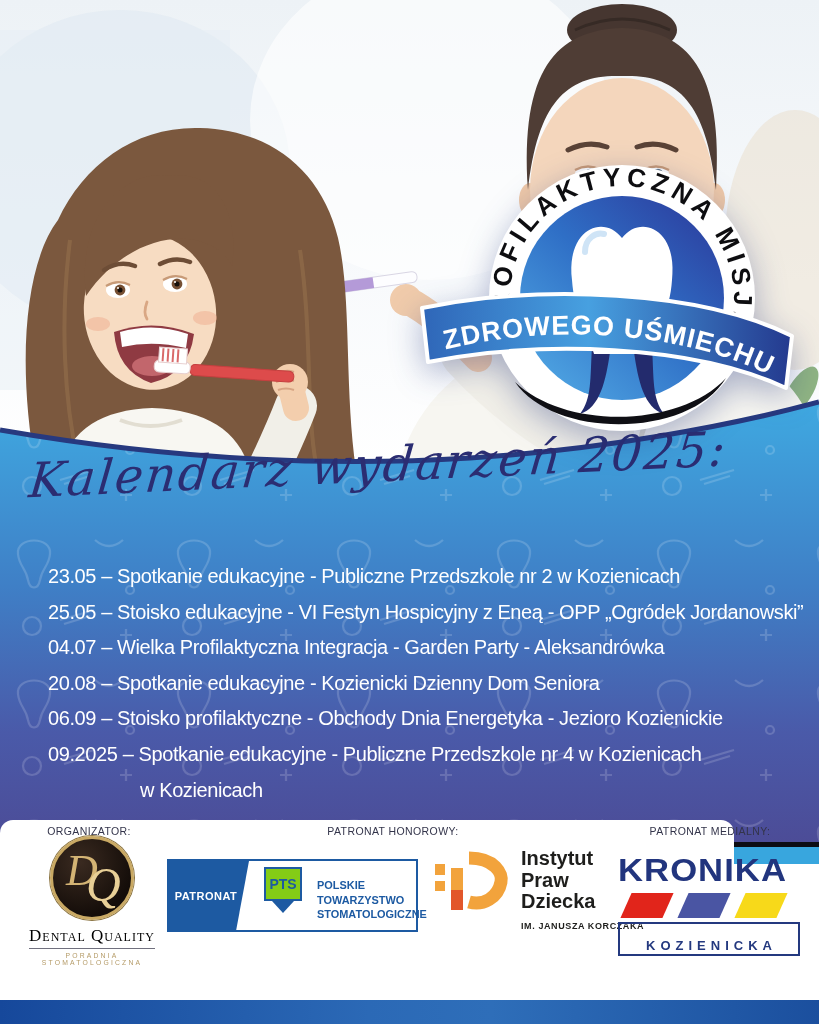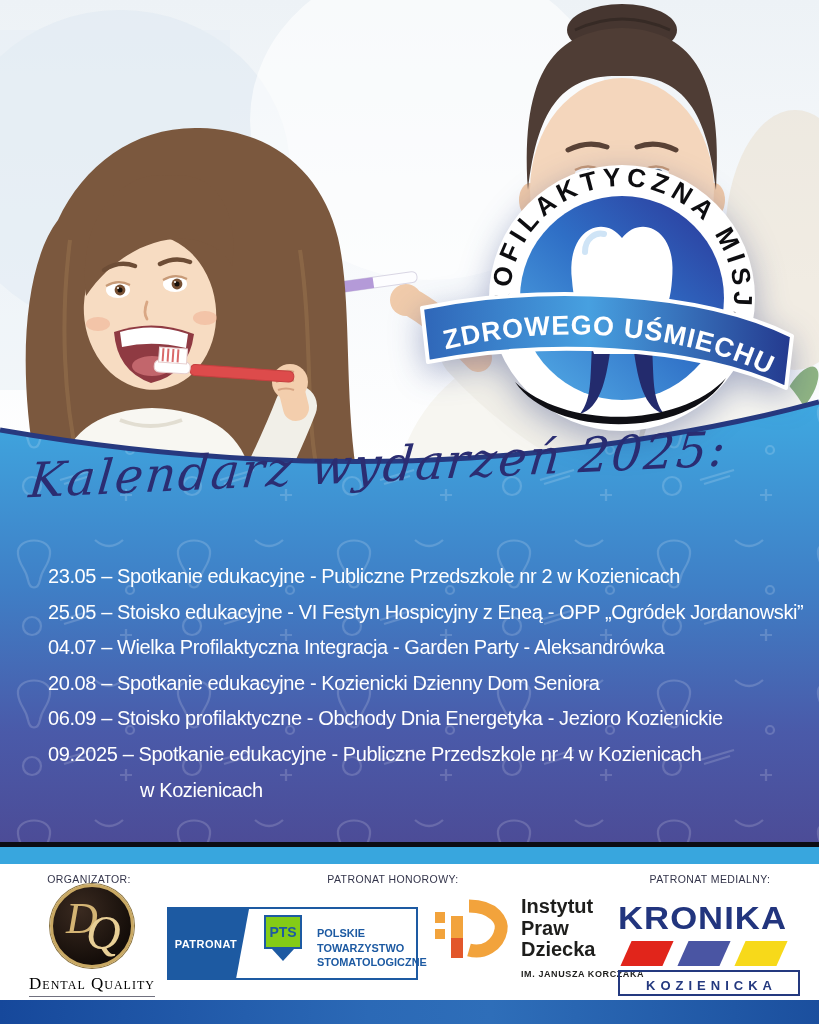--- a/index.html
+++ b/index.html
@@ -30,21 +30,21 @@
   .arcText { font-family:"Liberation Sans",sans-serif; font-weight:bold; font-size:26px; letter-spacing:5px; fill:#0d0d10; text-anchor:middle; }
   .ribText { font-family:"Liberation Sans",sans-serif; font-weight:bold; font-size:27px; letter-spacing:1px; fill:#ffffff; text-anchor:middle; }
 
   
   .black-line { position:absolute; left:0; top:842px; width:819px; height:5px; background:#0c0c13; }
   .blue-line  { position:absolute; left:0; top:847px; width:819px; height:17px; background:#38a6de; }
   .bottom-bar { position:absolute; left:0; top:1000px; width:819px; height:24px;
                 background:linear-gradient(90deg,#16489b 0%,#2b69b6 45%,#2e6eb9 60%,#1b4f9e 100%); }
 
   
-  .footer { position:absolute; left:0; top:868px; width:734px; height:136px; background:#ffffff;border-radius:13px; }
+  .footer { position:absolute; left:0; top:820px; width:734px; height:136px; background:#ffffff;border-radius:13px; }
   .f-label { position:absolute; top:5px; font-size:10.5px; color:#33344a; letter-spacing:0.4px; text-align:center; }
 
   .dq { position:absolute; left:24px; top:16px; width:136px; text-align:center; }
   .dq-circle {
     position:relative; width:78px; height:78px; margin:0 auto; border-radius:50%;
     border:3px solid #c9a964;
     background:radial-gradient(circle at 35% 30%, #3a2a20, #140d09 72%);
     box-shadow:0 0 0 1px #8a7340;
   }
   .dq-d, .dq-q { position:absolute; font-family:"Liberation Serif",serif; font-style:italic; }
@@ -80,21 +80,21 @@
 
   .kronika { position:absolute; left:618px; top:32px; width:182px; }
   .kr-title { font-size:34px; font-weight:bold; color:#22357e; letter-spacing:1px;
               transform:scale(1.02,0.92); transform-origin:left top; white-space:nowrap; }
   .kr-stripes { margin-top:2px; height:25px; display:flex; gap:15px; padding-left:8px; }
   .kr-stripes i { display:block; width:42px; height:25px; transform:skewX(-24deg); }
   .kr-stripes .s1 { background:#e1251b; }
   .kr-stripes .s2 { background:#4a55a3; }
   .kr-stripes .s3 { background:#f7d91a; }
   .kr-sub { margin-top:4px; border:2px solid #24397f; color:#24397f; font-size:13px; font-weight:bold;
-            letter-spacing:5px; text-align:center; padding:6px 0 1px 5px; }
+            letter-spacing:5px; text-align:center; padding:14px 0 1px 5px; }
 </style>
 </head>
 <body>
 
 <div class="poster">
 
   <svg class="abs" style="left:0;top:0" width="819" height="470" viewBox="0 0 819 470">
     <defs>
       <linearGradient id="bgG" x1="0" y1="0" x2="0" y2="1">
         <stop offset="0" stop-color="#edf2f6"></stop>

